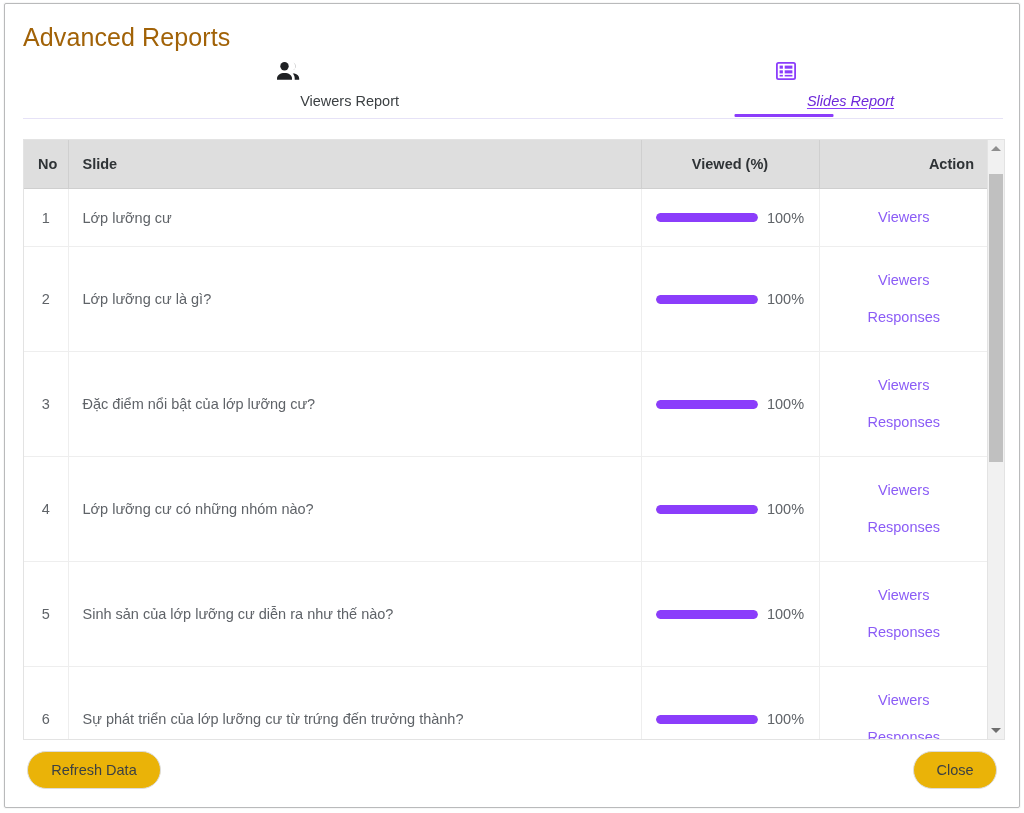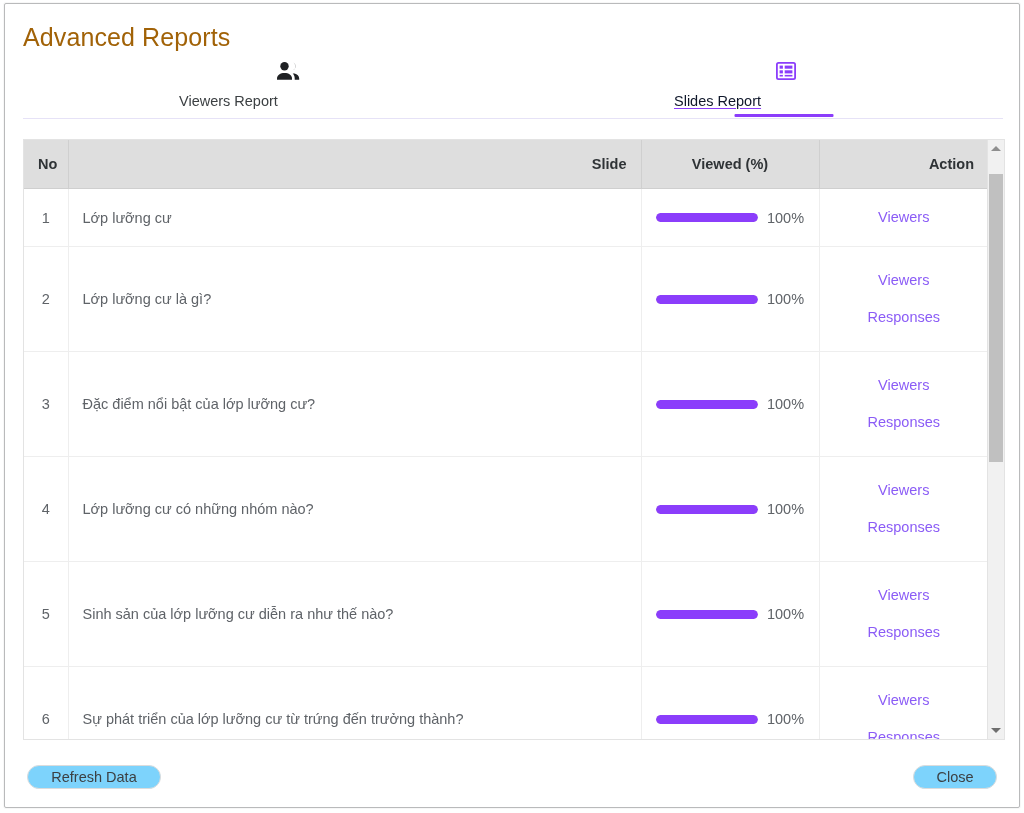--- a/index.html
+++ b/index.html
@@ -43,43 +43,44 @@
   .tabs-divider {
     position: absolute;
     left: 18px; top: 114px;
     width: 980px; height: 1px;
     background: #e6e2f7;
   }
   .tab {
     position: absolute;
     top: 0;
     width: 220px;
-    text-align: left;
+    text-align: right;
     cursor: pointer;
     user-select: none;
   }
   .tab-viewers { left: 156px; }
   .tab-slides  { left: 651px; }
   .tab-icon {
     display: block;
     height: 26px;
     line-height: 26px;
     margin-bottom: 7px;
   }
   .tab-label {
     display: inline-block;
     font-size: 14.5px;
     color: #3c4043;
     padding-bottom: 5px;
   }
   .tab.active .tab-label {
-    color: #0f172a;
+    color: #6d28d9;
     text-decoration: underline;
     text-decoration-color: #8b3dfb;
     text-underline-offset: 2px;
+    font-style: italic;
   }
   .tab-underline {
     position: absolute;
     left: 50%;
     transform: translateX(-50%);
     bottom: -3px;
     width: 99px; height: 3px;
     background: #8b3dfb;
     border-radius: 1px;
   }
@@ -111,21 +112,21 @@
     font-size: 14.5px;
     font-weight: bold;
     height: 46px;
     border-right: 1px solid #cfcfcf;
     border-bottom: 1px solid #cfcfcf;
     padding: 16px 14px;
     vertical-align: middle;
   }
   table.report th:last-child { border-right: none; }
   th.col-no    { width: 44px;  text-align: center; padding: 0; }
-  th.col-slide { width: 573px; text-align: right; margin-left: 40px; }
+  th.col-slide { width: 573px; text-align: left; margin-left: 40px; }
   th.col-view  { width: 178px; text-align: center; }
   th.col-act   { width: 169px; text-align: right; }
 
   table.report td {
     border-right: 1px solid #eeeeee;
     border-bottom: 1px solid #eeeeee;
     font-size: 14.5px;
     color: #5f6368;
     vertical-align: middle;
     padding: 0 14px;
@@ -210,23 +211,23 @@
     left: 1px; top: 19px;
     width: 14px; height: 303px;
     background: #c0c0c0;
     border-radius: 0;
     cursor: pointer;
   }
 
   
   .footer-btn {
     position: absolute;
-    height: 24px;
+    height: 38px;
     border: 1px solid #dcdcdc;
-    background: #7dd3fc;
+    background: #eab308;
     border-radius: 19px;
     font-family: "Liberation Sans", "DejaVu Sans", sans-serif;
     font-size: 14.5px;
     color: #3c4043;
     cursor: pointer;
     padding: 0 22px;
   }
   .btn-refresh { left: 22px; bottom: 18px; width: 134px; }
   .btn-close   { right: 22px; bottom: 18px; width: 84px; }
 

